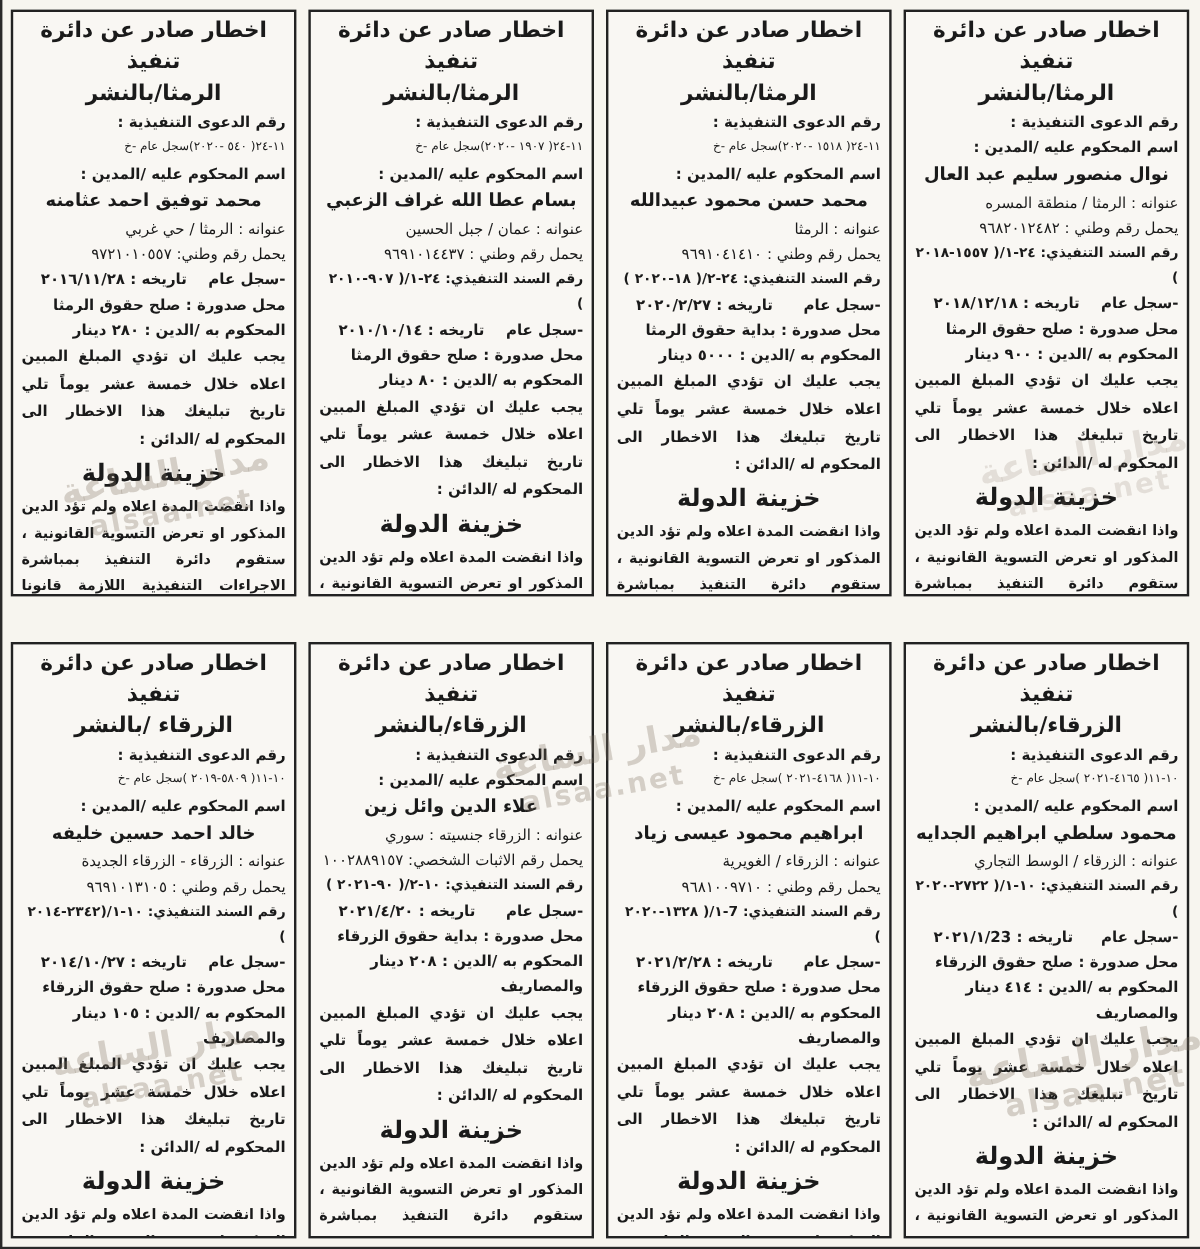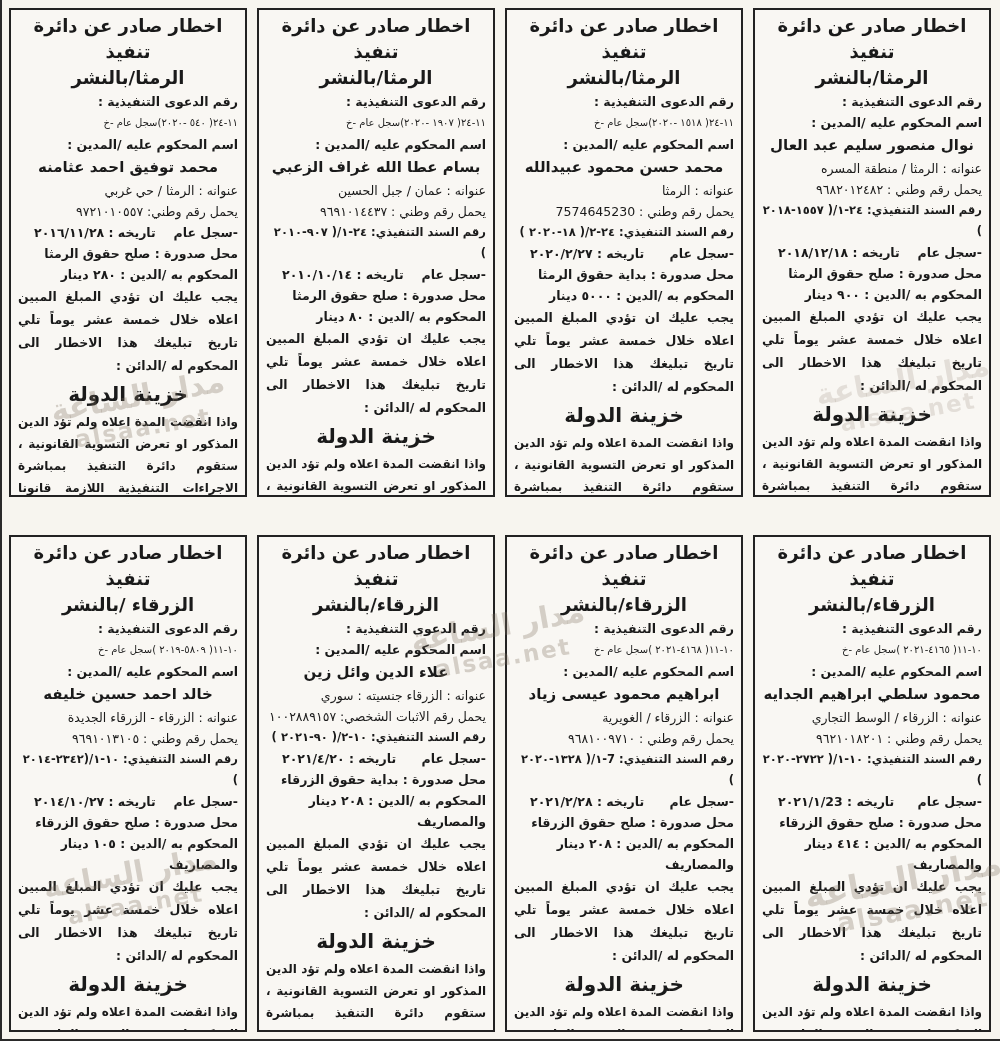--- a/index.html
+++ b/index.html
@@ -75,21 +75,21 @@
     </div>
 
     <div class="notice">
       <div class="title">اخطار صادر عن دائرة تنفيذ</div>
       <div class="title">الرمثا/بالنشر</div>
       <div class="lbl">رقم الدعوى التنفيذية :</div>
       <div class="case">١١-٢٤( ١٥١٨ -٢٠٢٠)سجل عام -خ</div>
       <div class="lbl">اسم المحكوم عليه /المدين :</div>
       <div class="name">محمد حسن محمود عبيدالله</div>
       <div class="addr">عنوانه : الرمثا</div>
-      <div class="addr">يحمل رقم وطني : 7574645230</div>
+      <div class="addr">يحمل رقم وطني : ٩٦٩١٠٤١٤١٠</div>
       <div class="small">رقم السند التنفيذي: ٢٤-٢/( ١٨-٢٠٢٠ )</div>
       <div class="regline">
         <span>-سجل عام</span>
         <span>تاريخه : ٢٠٢٠/٢/٢٧</span>
       </div>
       <div class="lbl">محل صدورة : بداية حقوق الرمثا</div>
       <div class="lbl">المحكوم به /الدين : ٥٠٠٠ دينار</div>
       <div class="bodytxt">يجب عليك ان تؤدي المبلغ المبين اعلاه خلال خمسة عشر يوماً تلي تاريخ تبليغك هذا الاخطار الى المحكوم له /الدائن :</div>
       <div class="creditor">خزينة الدولة</div>
       <div class="closing">واذا انقضت المدة اعلاه ولم تؤد الدين المذكور او تعرض التسوية القانونية ، ستقوم دائرة التنفيذ بمباشرة الاجراءات التنفيذية اللازمة قانونا بحقك</div>
@@ -140,21 +140,20 @@
     </div>
 
     <div class="notice">
       <div class="title">اخطار صادر عن دائرة تنفيذ</div>
       <div class="title">الزرقاء/بالنشر</div>
       <div class="lbl">رقم الدعوى التنفيذية :</div>
       <div class="case">١٠-١١( ٤١٦٥-٢٠٢١ )سجل عام -خ</div>
       <div class="lbl">اسم المحكوم عليه /المدين :</div>
       <div class="name">محمود سلطي ابراهيم الجدايه</div>
       <div class="addr">عنوانه : الزرقاء / الوسط التجاري</div>
-      <div class="addr">يحمل رقم وطني : ٩٦٢١٠١٨٢٠١</div>
       <div class="small">رقم السند التنفيذي: ١٠-١/( ٢٧٢٢-٢٠٢٠ )</div>
       <div class="regline">
         <span>-سجل عام</span>
         <span>تاريخه : ٢٠٢١/١/23</span>
       </div>
       <div class="lbl">محل صدورة : صلح حقوق الزرقاء</div>
       <div class="lbl">المحكوم به /الدين : ٤١٤ دينار والمصاريف</div>
       <div class="bodytxt">يجب عليك ان تؤدي المبلغ المبين اعلاه خلال خمسة عشر يوماً تلي تاريخ تبليغك هذا الاخطار الى المحكوم له /الدائن :</div>
       <div class="creditor">خزينة الدولة</div>
       <div class="closing">واذا انقضت المدة اعلاه ولم تؤد الدين المذكور او تعرض التسوية القانونية ، ستقوم دائرة التنفيذ بمباشرة الاجراءات التنفيذية اللازمة قانونا بحقك</div>

